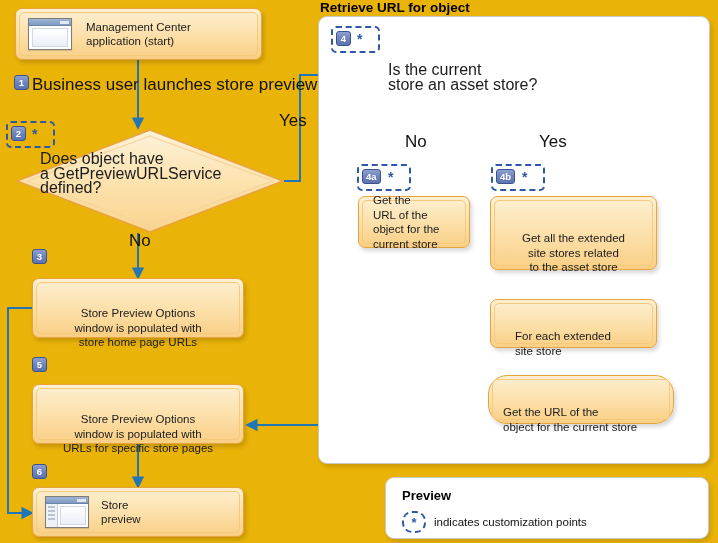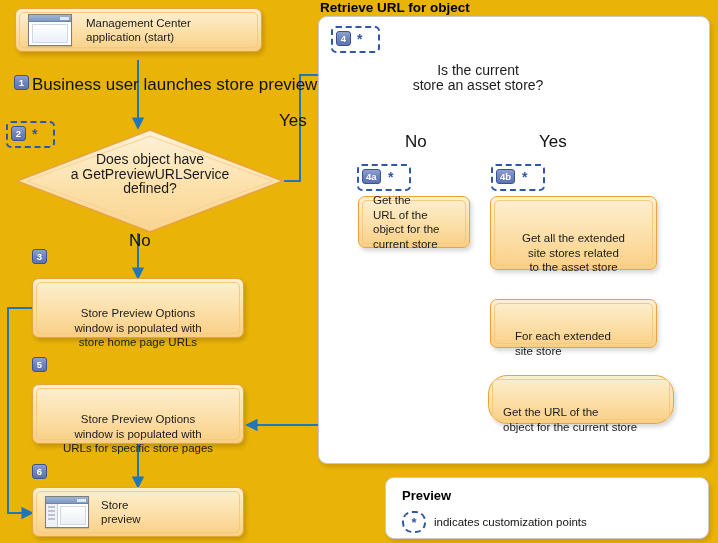--- a/index.html
+++ b/index.html
@@ -73,22 +73,21 @@
     color: #1b1b1b;
     white-space: pre-line;
     padding: 0 10px;
   }
   .box.center .box-label { width: 100%; text-align: center; margin-top: 40px; }
   .box.lefttext { justify-content: flex-start; }
 
   
   .diamond-label {
     position: absolute;
-    text-align: center;
-    font-size: 14px;
+    font-size: 16px;
     line-height: 14.5px;
     color: #1b1b1b;
     white-space: pre-line;
     z-index: 3;
   }
 
   
   .badge {
     position: absolute;
     display: inline-flex;
@@ -283,21 +282,21 @@
 
     <g>
       <path d="M 478 27 L 608 75 L 478 123 L 348 75 Z" fill="url(#orangeFill)" stroke="#e8a33d" stroke-width="1.6" stroke-linejoin="round"></path>
       <path d="M 478 33 L 598 75 L 478 117 L 358 75 Z" fill="none" stroke="#f8d399" stroke-width="1.2" stroke-linejoin="round"></path>
     </g>
   </svg>
 
   <div class="panel-title" style="left:320px; top:0px;">Retrieve URL for object</div>
   <div class="panel" style="left:318px; top:16px; width:390px; height:446px;"></div>
 
-  <div class="node box lefttext" style="left:15px; top:8px; width:247px; height:44px;">
+  <div class="node box lefttext" style="left:15px; top:8px; width:247px; height:52px;">
     <div class="box-inner"></div>
     <div class="winicon noside">
       <div class="tbar">
           <i></i>
         </div>
       <div class="body">
           <div class="page"></div>
         </div>
     </div>
     <div class="box-label" style="padding-left:14px;">Management Center

